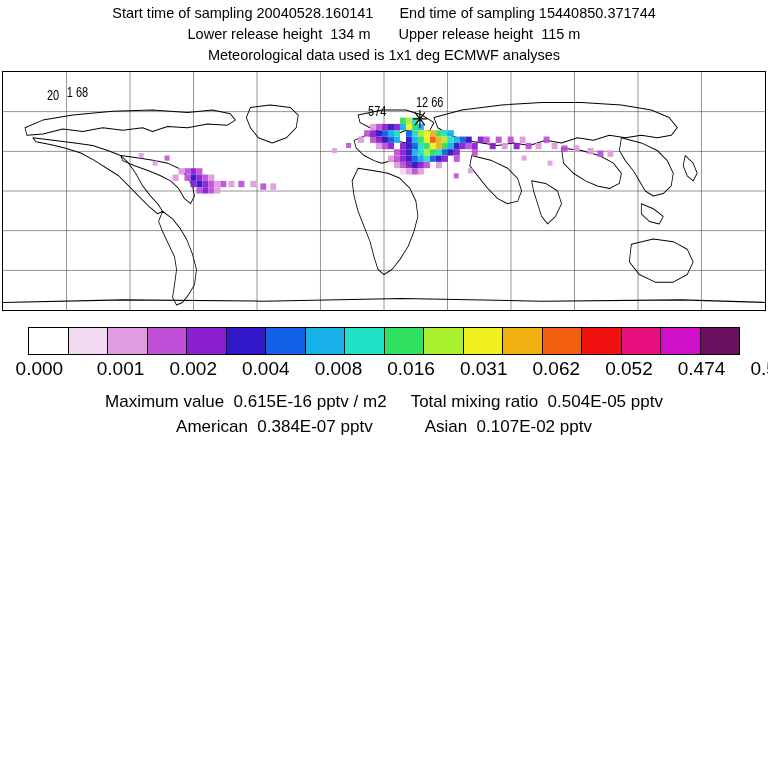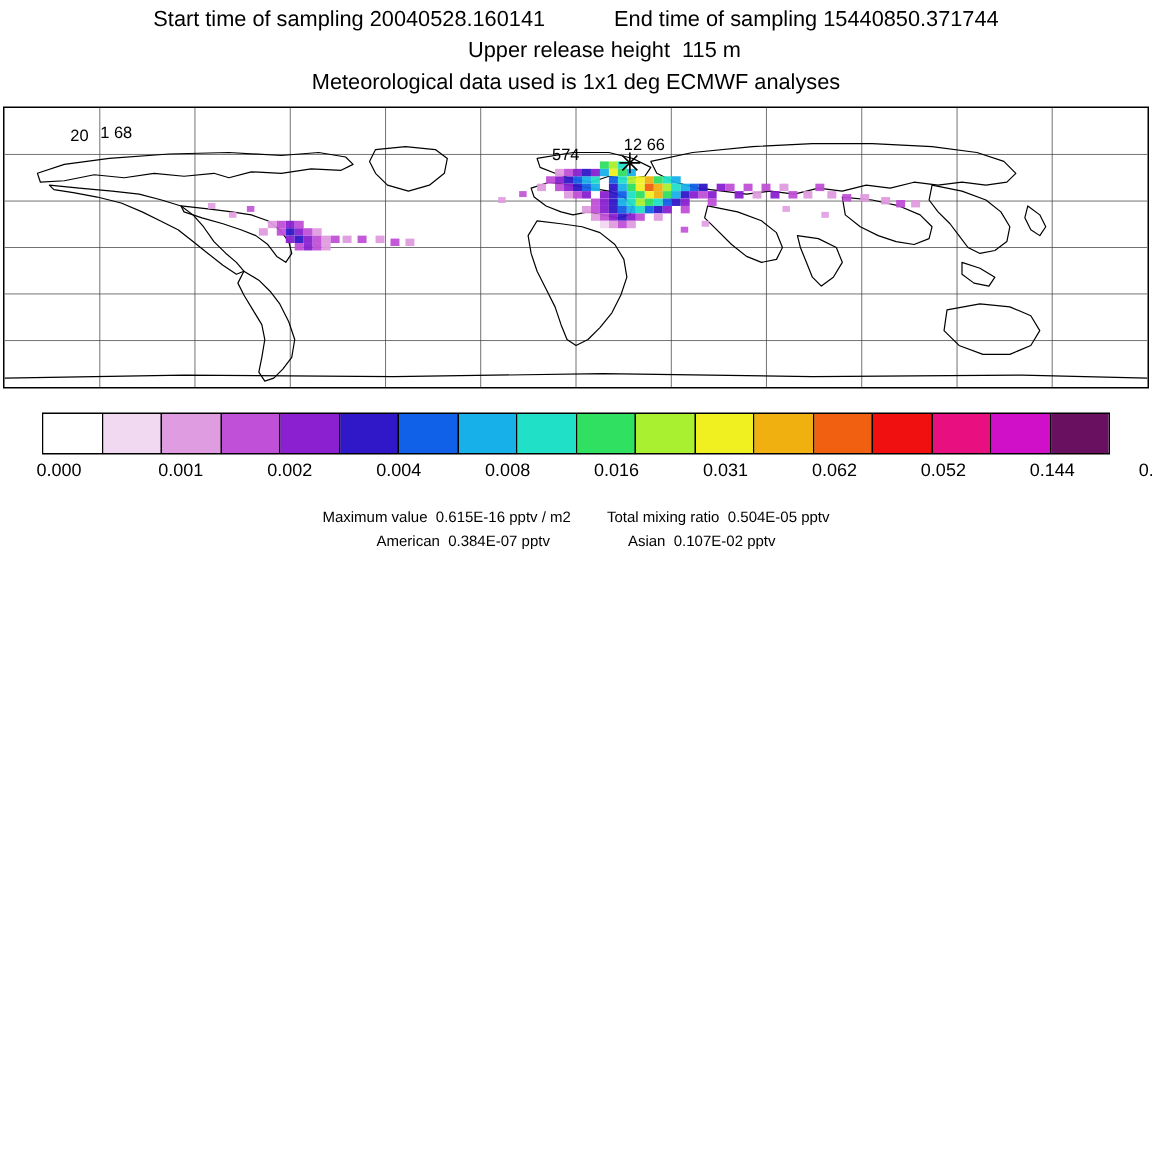--- a/index.html
+++ b/index.html
@@ -24,32 +24,31 @@
     font-size: 15px;
     font-weight: bold;
     margin-top: 6px;
     letter-spacing: 0.1px;
   }
   .hdr-row {
     display: flex;
     justify-content: center;
     font-size: 14.5px;
     margin-top: 5px;
-    gap: 10px;
   }
   .hdr-row .cell { white-space: pre; }
   .gap-1 { width: 26px; }
   .gap-2 { width: 28px; }
 
   
   .map-wrap {
     position: relative;
     margin: 8px auto 0 auto;
     width: 764px;
-    height: 188px;
+    height: 240px;
     border: 1px solid #000000;
     box-sizing: border-box;
     background: #ffffff;
     overflow: hidden;
   }
   .map-svg { display: block; width: 100%; height: 100%; }
 
   
   .cbar-wrap {
     position: relative;
@@ -67,55 +66,56 @@
     border-right: 1px solid #000000;
   }
   .cbar .swatch:last-child { border-right: none; }
   .cbar-labels {
     position: relative;
     height: 20px;
     margin-top: 3px;
   }
   .cbar-labels span {
     position: absolute;
-    font-size: 12px;
+    font-size: 19px;
     transform: translateX(-50%);
     white-space: nowrap;
   }
   .cbar-units {
     text-align: center;
     font-size: 14.5px;
     margin-top: 4px;
   }
 
   
   .foot-row {
     display: flex;
     justify-content: center;
-    font-size: 10px;
+    font-size: 17px;
     margin-top: 14px;
   }
   .foot-row.second { margin-top: 5px; }
   .foot-row .cell { white-space: pre; }
   .fgap-1 { width: 24px; }
   .fgap-2 { width: 26px; }
 </style>
 </head>
 <body>
 
 <div class="page">
 
 
   <div class="hdr-row">
     <span class="cell">Start time of sampling 20040528.160141</span>
     <span class="gap-1"></span>
     <span class="cell">End time of sampling 15440850.371744</span>
   </div>
 
   <div class="hdr-row">
+    <span class="cell">Lower release height  134 m</span>
     <span class="gap-2"></span>
     <span class="cell">Upper release height  115 m</span>
   </div>
 
   <div class="hdr-row">
     <span class="cell">Meteorological data used is 1x1 deg ECMWF analyses</span>
   </div>
 
   <div class="map-wrap">
     <svg class="map-svg" viewBox="0 0 764 188" preserveAspectRatio="none">
@@ -370,21 +370,21 @@
     <div class="cbar-labels">
       <span style="left:1.6%">0.000</span>
       <span style="left:13.0%">0.001</span>
       <span style="left:23.2%">0.002</span>
       <span style="left:33.4%">0.004</span>
       <span style="left:43.6%">0.008</span>
       <span style="left:53.8%">0.016</span>
       <span style="left:64.0%">0.031</span>
       <span style="left:74.2%">0.062</span>
       <span style="left:84.4%">0.052</span>
-      <span style="left:94.6%">0.144</span>
+      <span style="left:94.6%">0.474</span>
       <span style="left:104.8%">0.500</span>
 
     </div>
   </div>
 
   <div class="foot-row">
     <span class="cell">Maximum value  0.615E-16 pptv / m2</span>
     <span class="fgap-1"></span>
     <span class="cell">Total mixing ratio  0.504E-05 pptv</span>
   </div>

